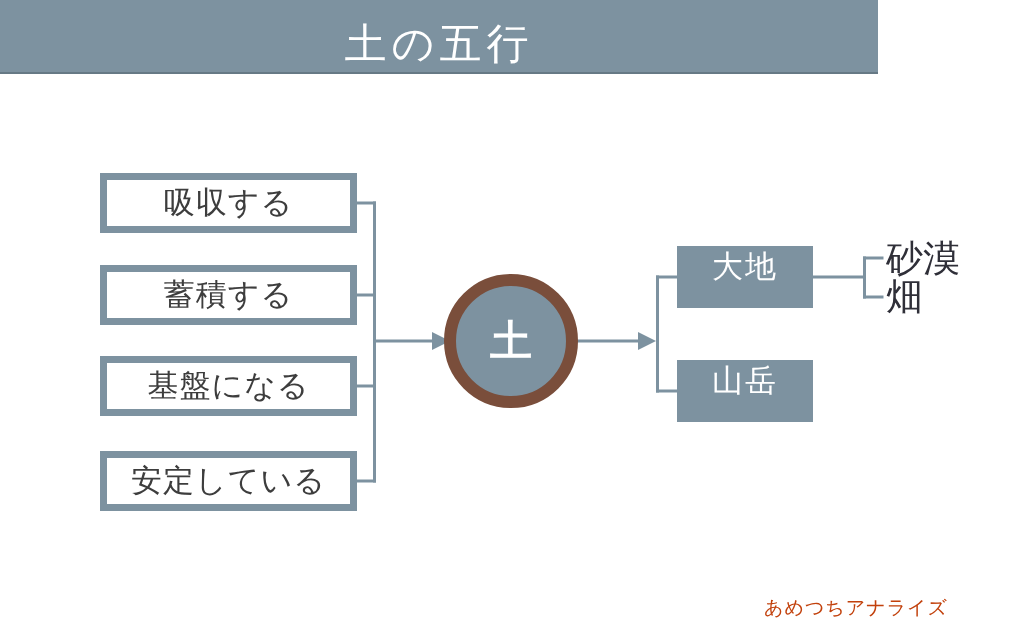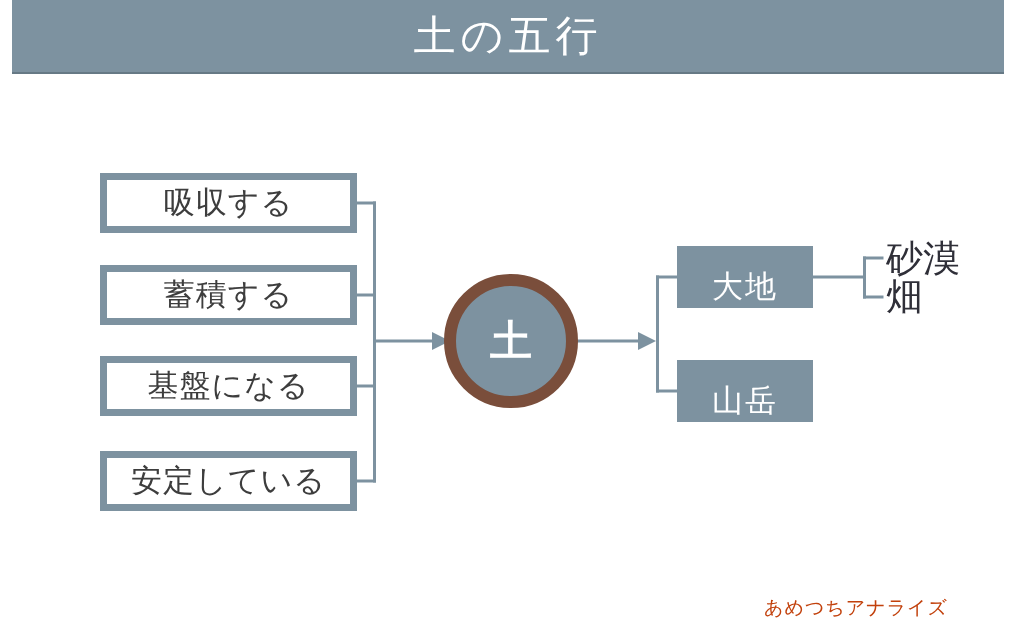--- a/index.html
+++ b/index.html
@@ -16,26 +16,26 @@
   .stage {
     position: relative;
     width: 1024px;
     height: 640px;
     background: var(--white);
     overflow: hidden;
   }
   
   .titlebar {
     position: absolute;
-    left: 12px; top: 0;
-    width: 992px; height: 74px;
+    left: 0; top: 0;
+    width: 878px; height: 74px;
     background: var(--slate);
     border-bottom: 2px solid var(--slate-dark);
     display: flex;
-    align-items: center;
+    align-items: flex-end;
     justify-content: center;
   }
   .titlebar h1 {
     color: var(--white);
     font-size: 42px;
     font-weight: normal;
     letter-spacing: 5px;
   }
   
   svg.connectors {
@@ -83,21 +83,21 @@
     font-weight: bold;
   }
   
   .cat-box {
     position: absolute;
     left: 677px;
     width: 136px;
     height: 62px;
     background: var(--slate);
     display: flex;
-    align-items: flex-end;
+    align-items: flex-start;
     justify-content: center;
     color: var(--white);
     font-size: 31px;
     letter-spacing: 2px;
   }
   
   .leaf-label {
     position: absolute;
     left: 886px;
     height: 32px;

